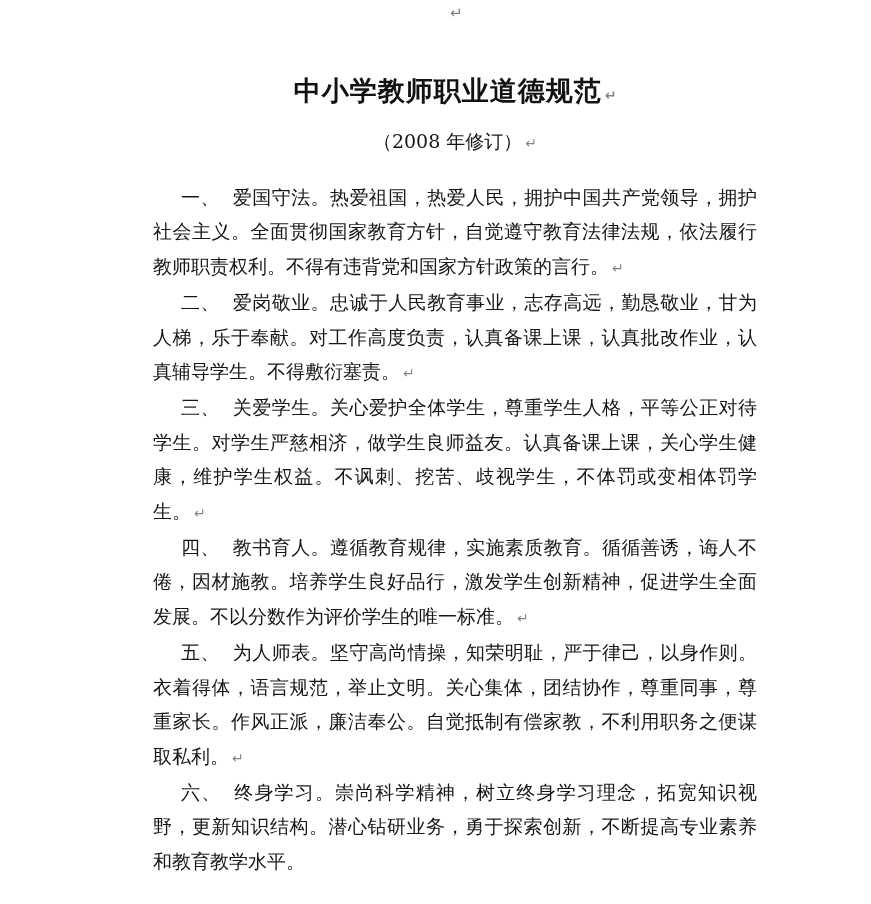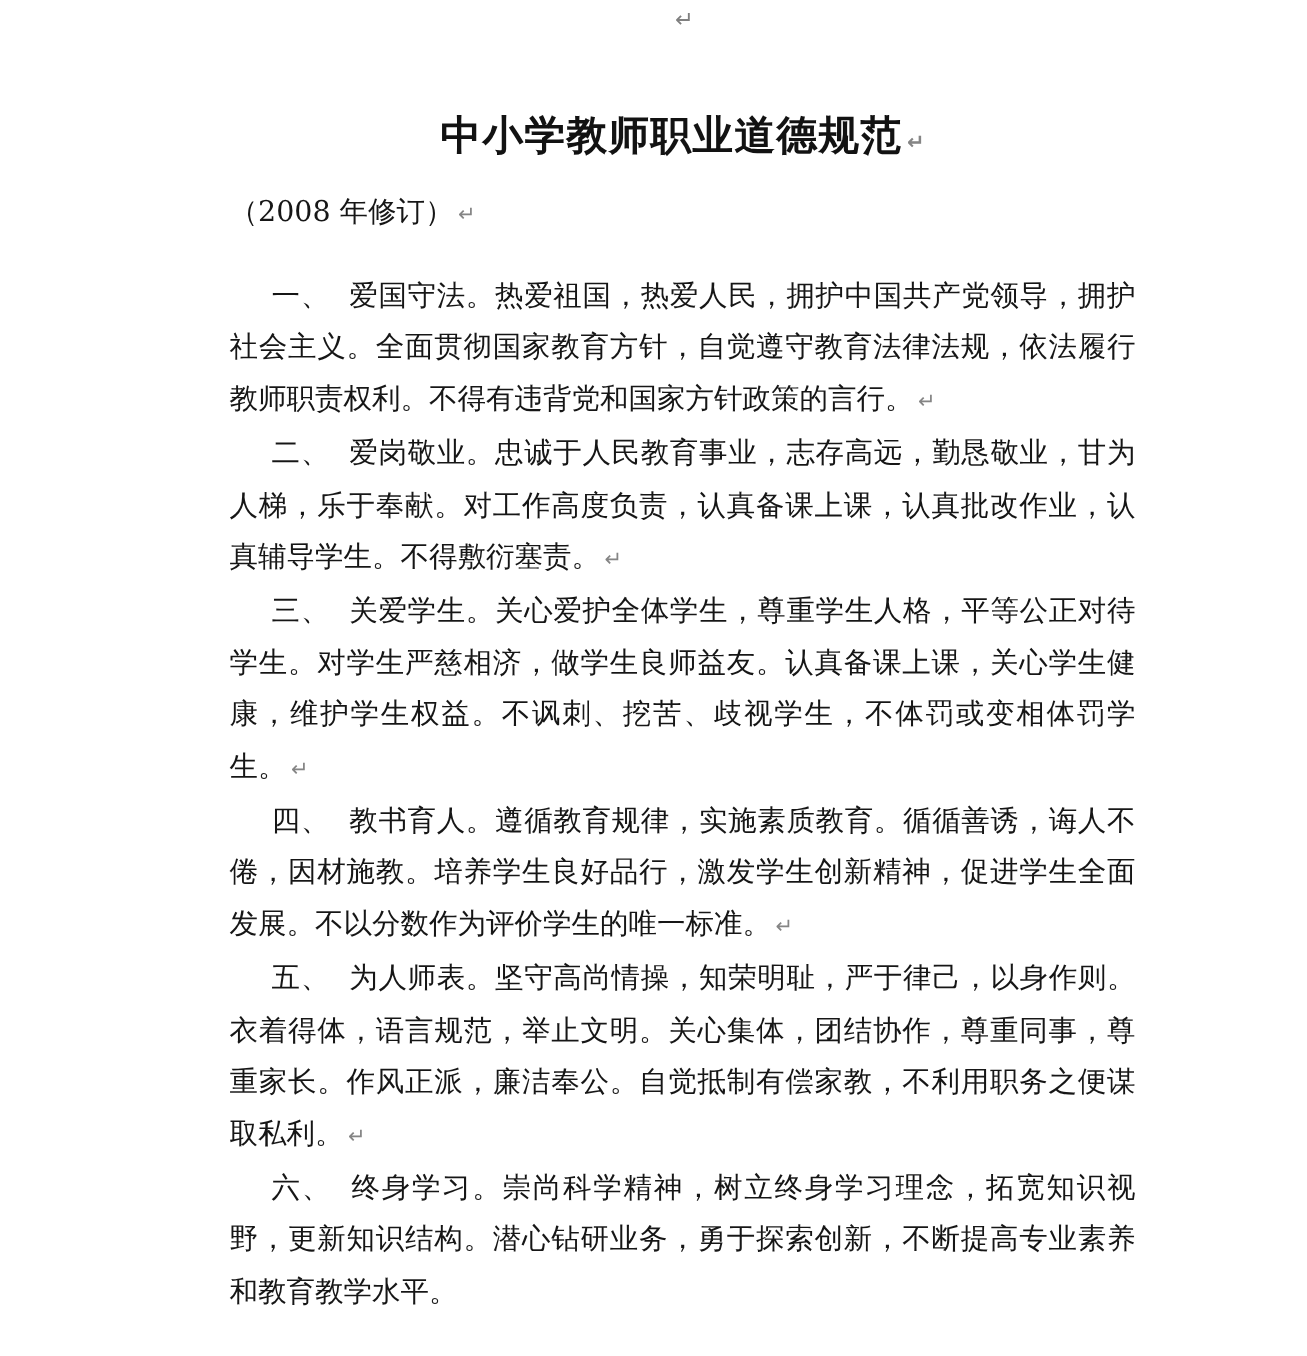--- a/index.html
+++ b/index.html
@@ -33,21 +33,21 @@
     text-align: center;
     font-family: "DejaVu Sans", "Liberation Sans", sans-serif;
     font-weight: bold;
     font-size: 27px;
     line-height: 34px;
     letter-spacing: 1px;
     color: #121212;
   }
   .doc-subtitle {
     margin: 14px 0 0 0;
-    text-align: left;
+    text-align: center;
     font-size: 19px;
     line-height: 30px;
     font-weight: normal;
     color: #161616;
   }
   .doc-body {
     margin-top: 22px;
     font-size: 19px;
     line-height: 34.4px;
     text-align: justify;

